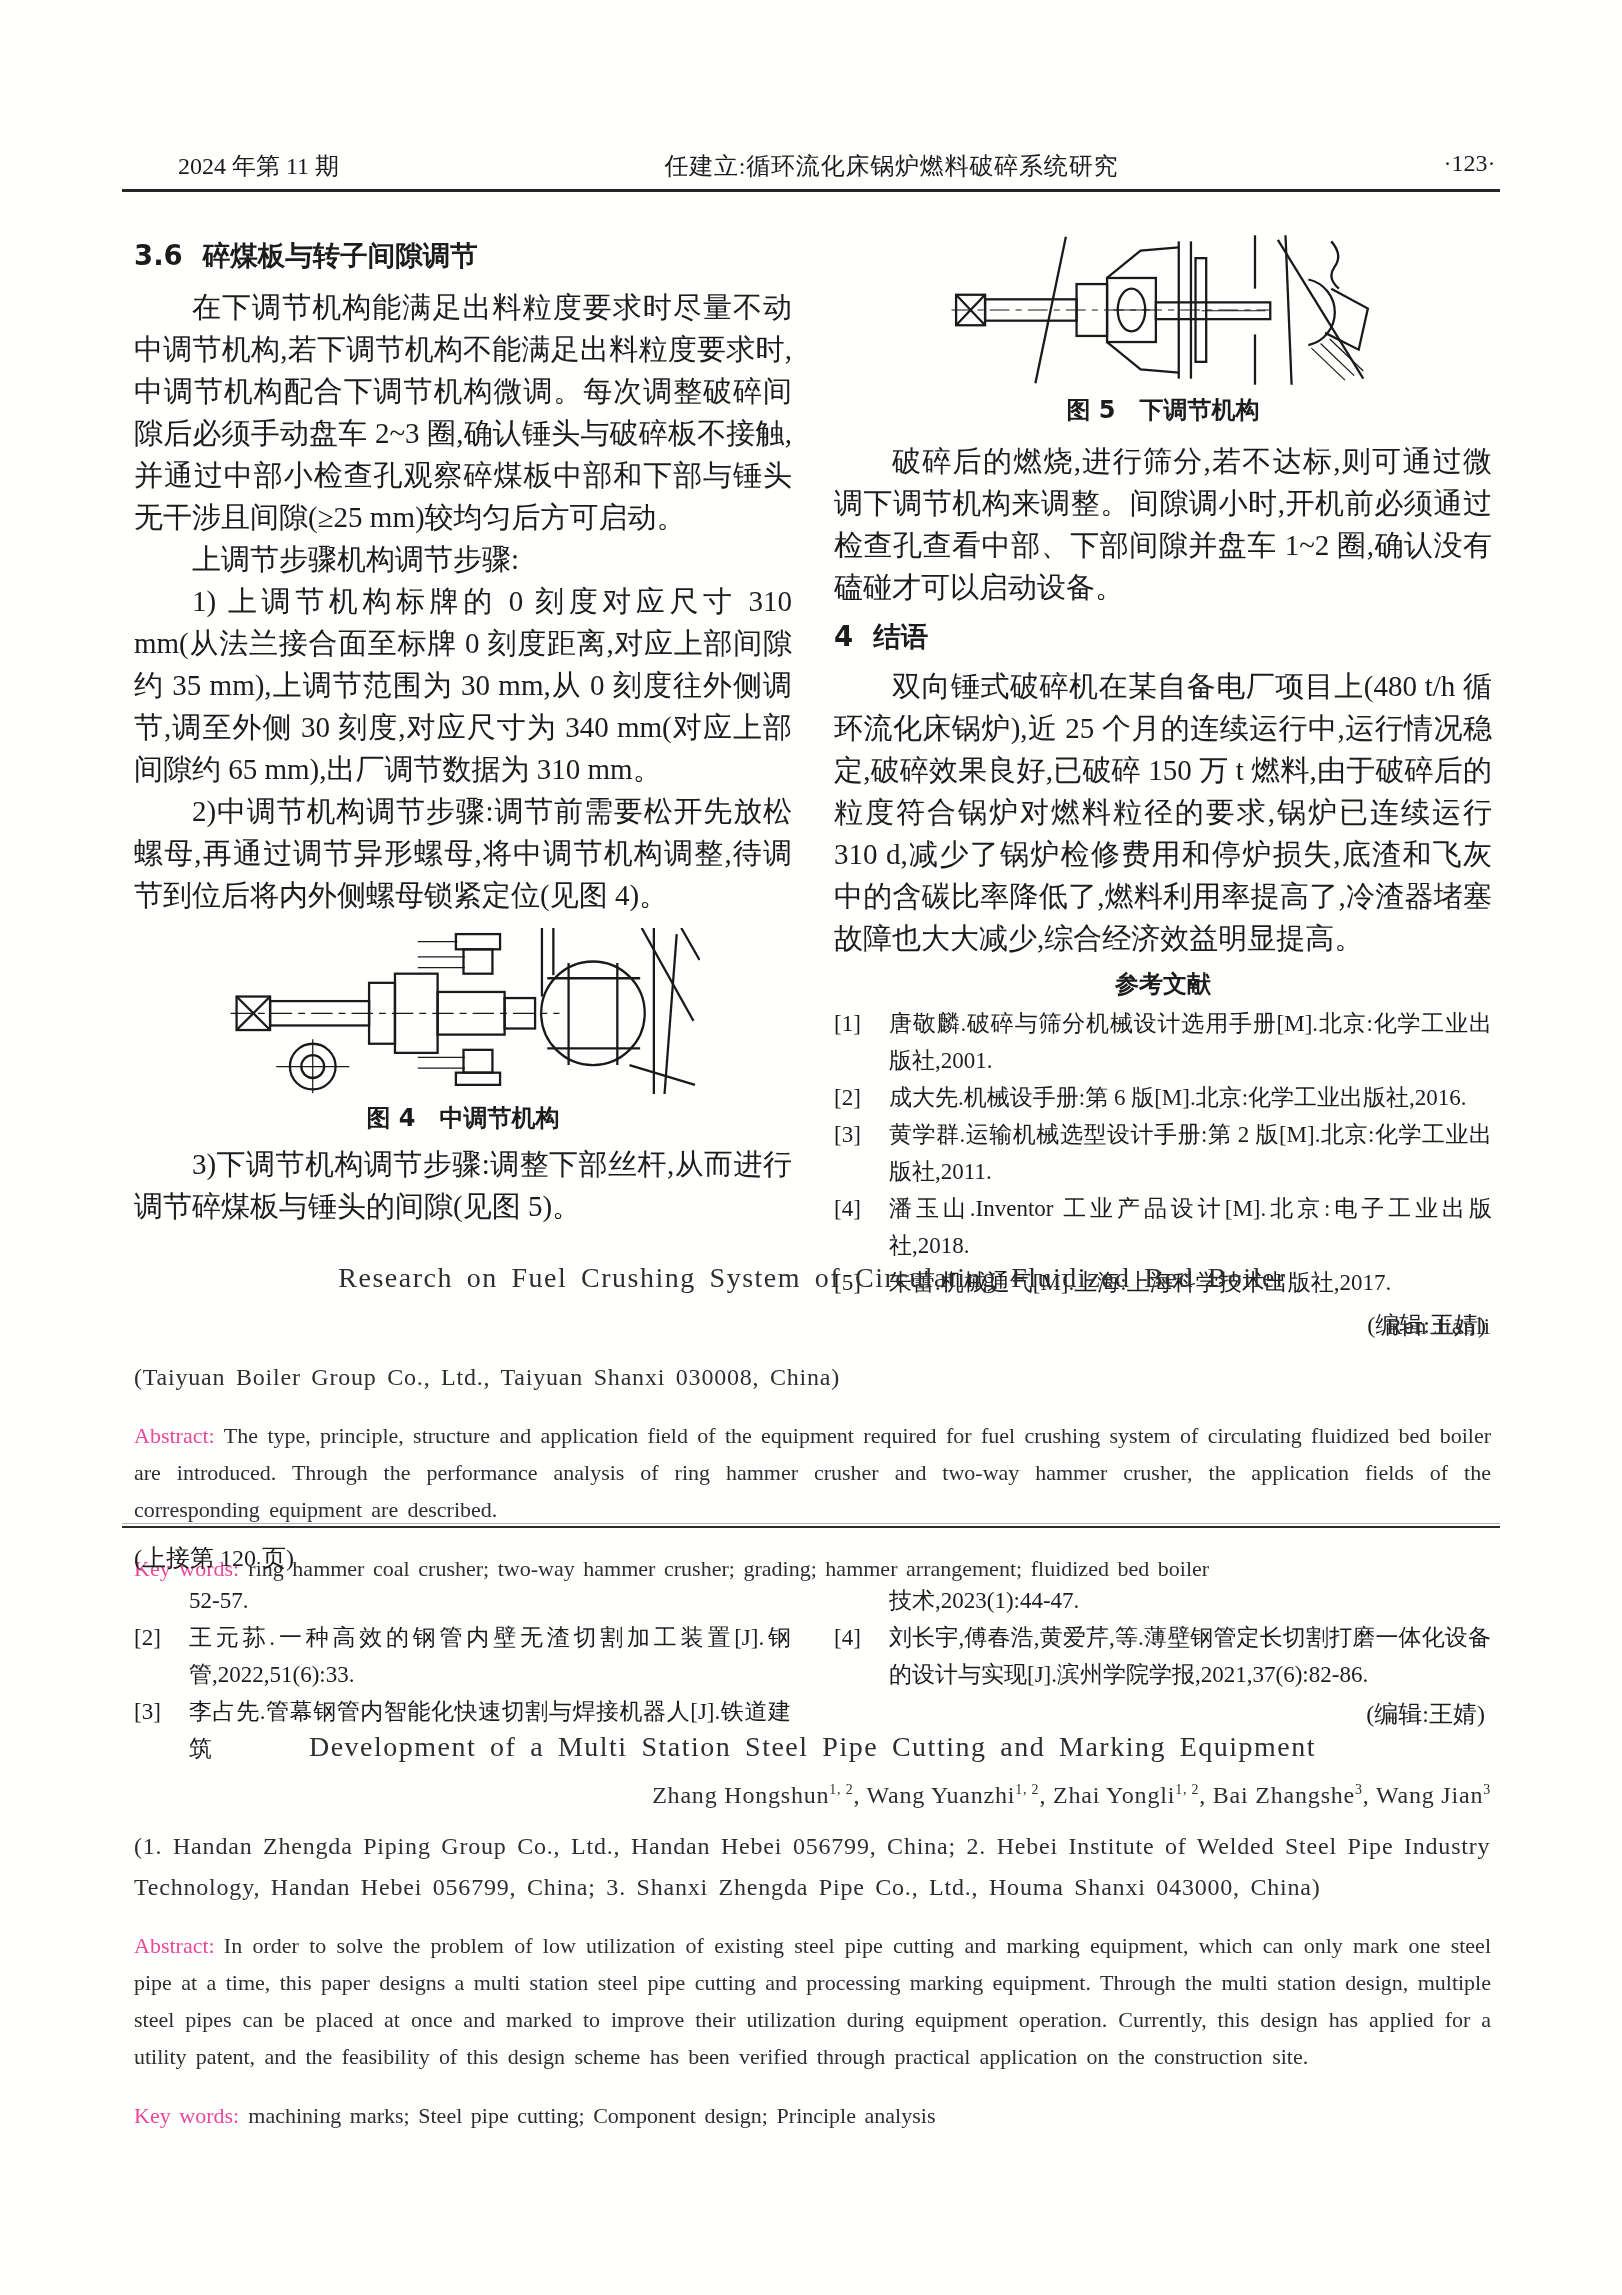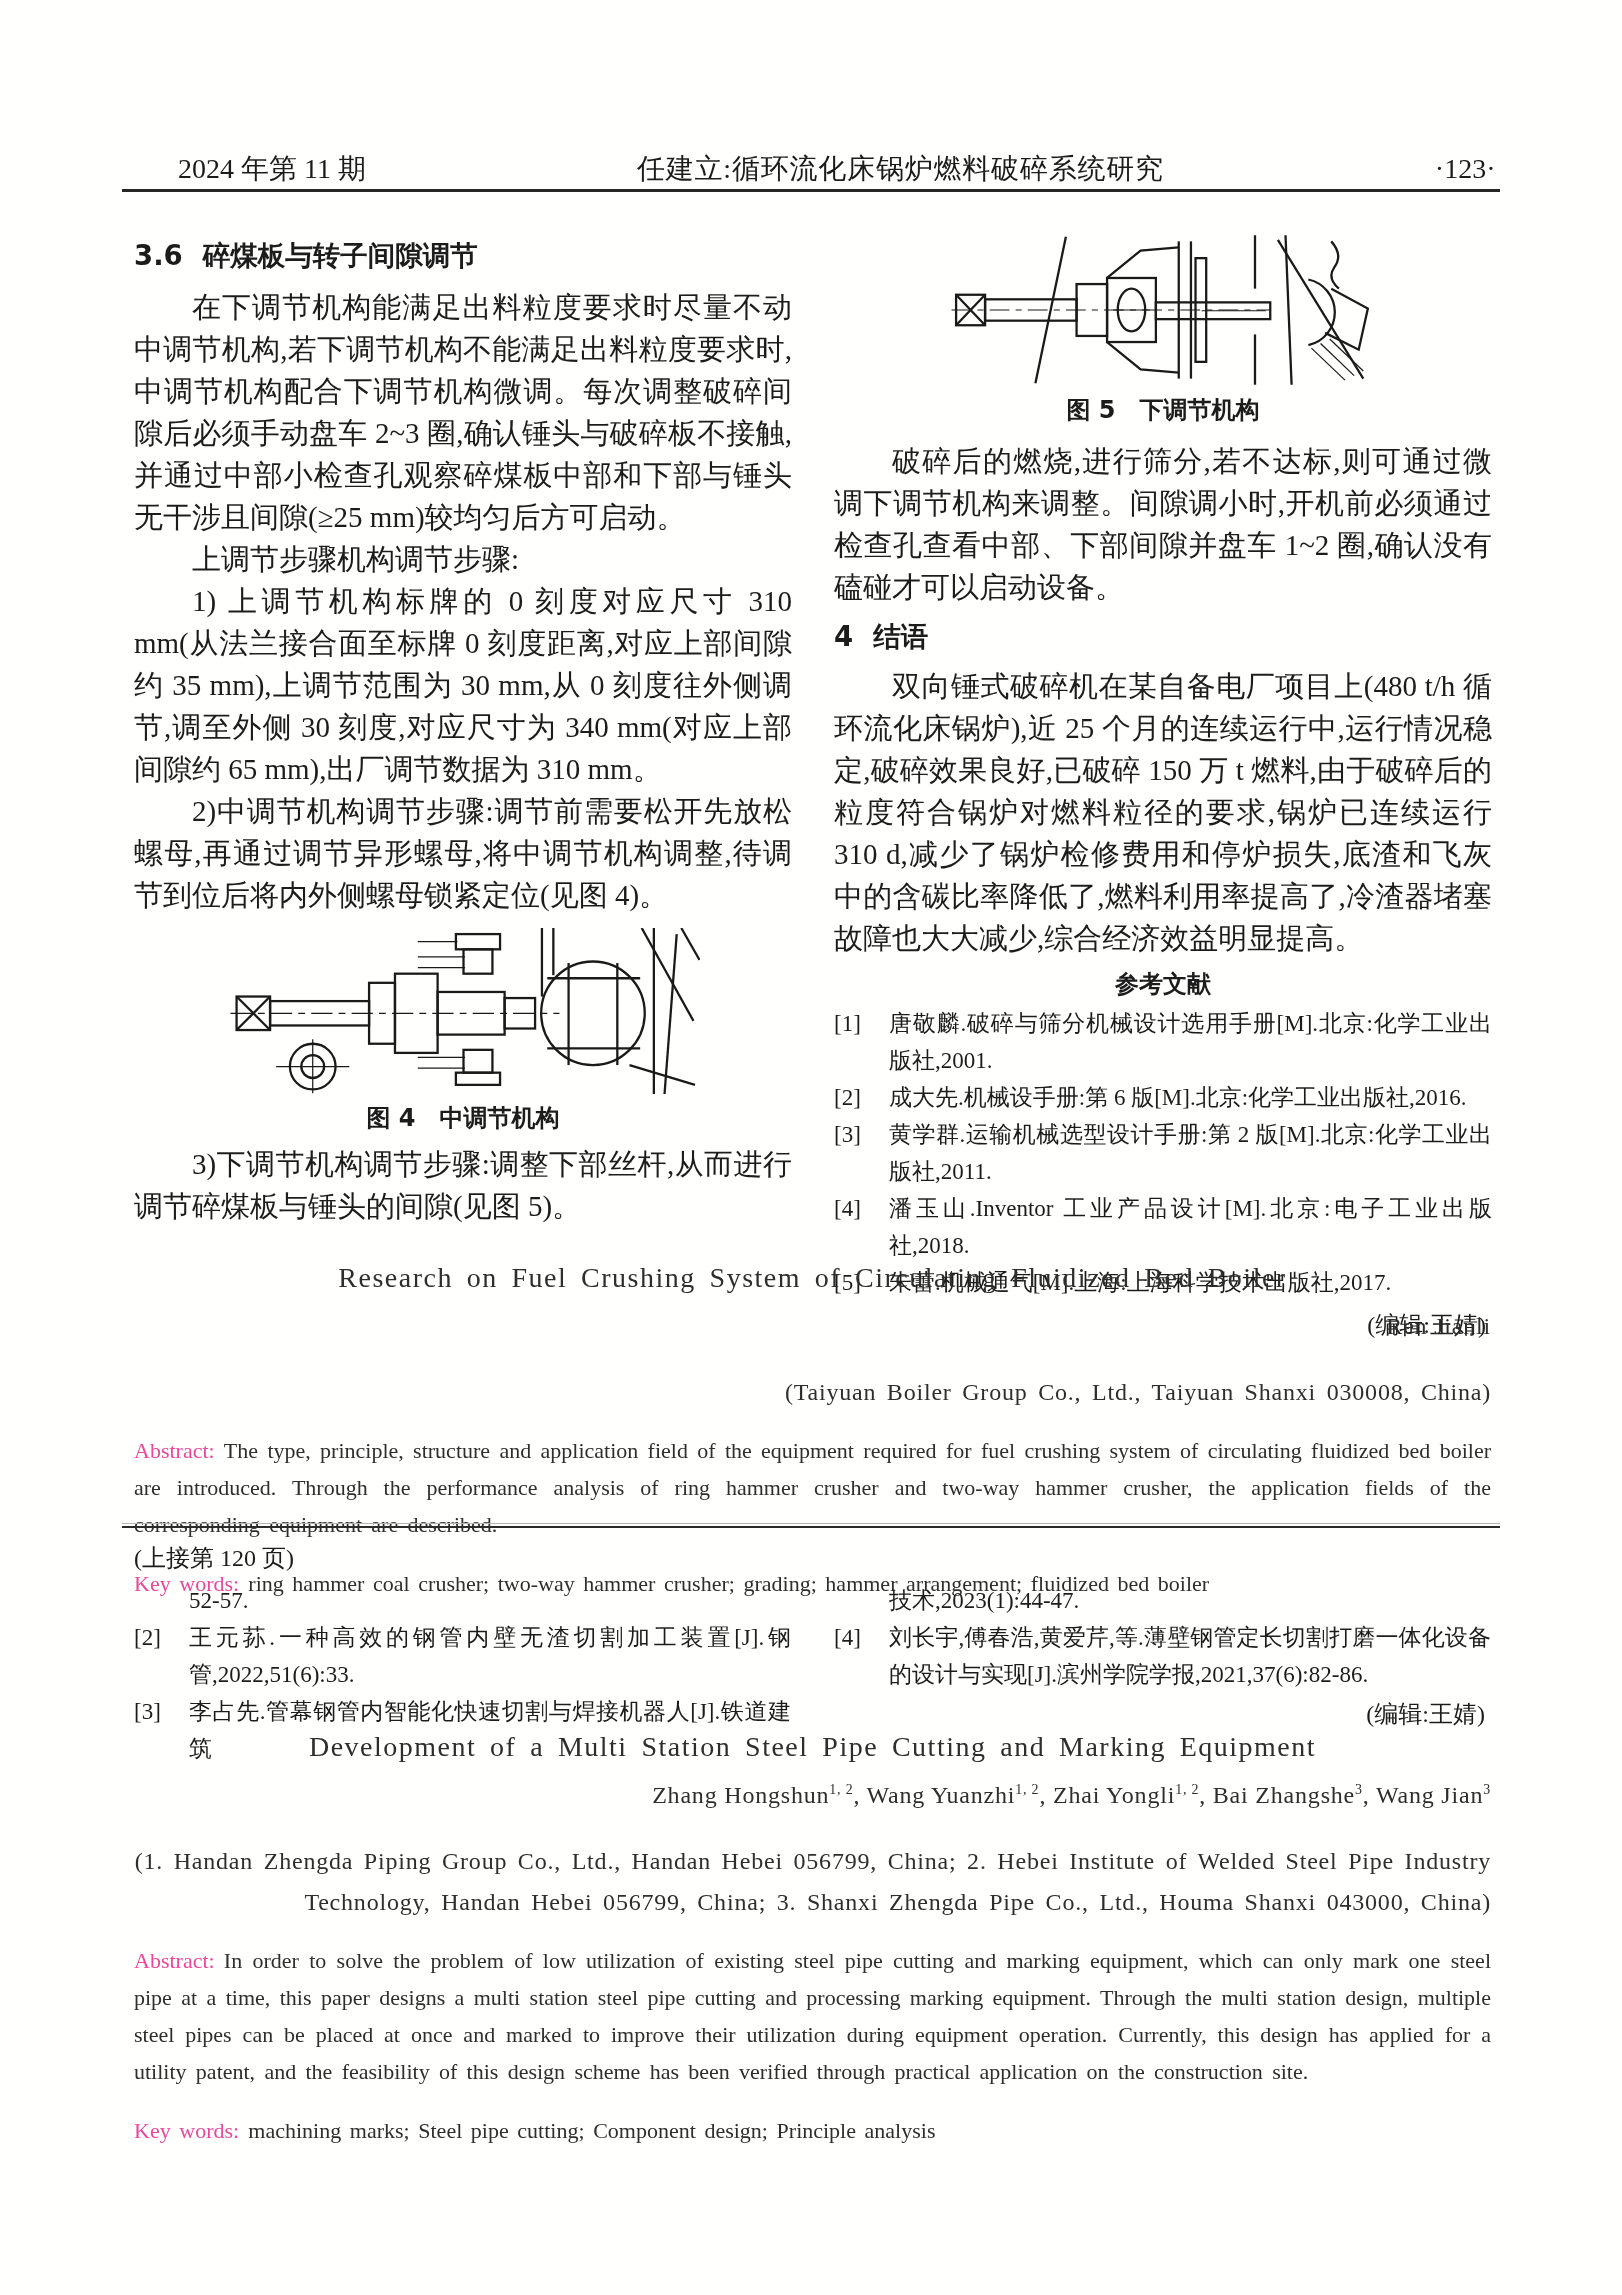--- a/index.html
+++ b/index.html
@@ -7,22 +7,22 @@
     position:relative;
     width:1622px;height:2295px;
     background:#fffffe;
     font-family:"Liberation Serif","DejaVu Serif",serif;
     color:#1c1c1c;
     overflow:hidden;
   }
   
   .hdr{
     position:absolute;top:150px;left:134px;width:1363px;
-    display:flex;justify-content:space-between;align-items:center;
-    font-size:28px;
+    display:flex;justify-content:space-between;align-items:flex-start;
+    font-size:24px;
   }
   .hdr .issue{margin-left:44px;}
   .hdr .running{letter-spacing:0.8px;}
   .hdr .pageno{margin-right:1.5px;}
   .hdr-rule{
     position:absolute;top:189px;left:122px;width:1378px;height:3.1px;
     background:#262626;
   }
   
   .col{position:absolute;top:235px;width:658px;font-size:29px;line-height:42px;text-align:justify;}
@@ -60,21 +60,21 @@
   
   .en-sec{position:absolute;left:134px;width:1357px;color:#2e2e2e;}
   .en-sec1{top:1261px;}
   .en-sec2{top:1730px;}
   .en-title{
     text-align:center;font-size:28px;line-height:34px;
     letter-spacing:1.5px;word-spacing:5.3px;font-weight:normal;margin:0;
   }
   .en-authors{text-align:right;font-size:24px;margin-top:18.3px;letter-spacing:0.8px;}
   .en-authors sup{font-size:0.58em;}
-  .en-affil{text-align:right;font-size:24px;margin-top:32px;line-height:41px;letter-spacing:0.8px;word-spacing:3.8px;}
+  .en-affil{text-align:left;font-size:24px;margin-top:17px;line-height:41px;letter-spacing:0.8px;word-spacing:3.8px;}
   .en-abstract{
     text-align:justify;font-size:22px;line-height:37px;margin-top:18.3px;
     word-spacing:3.8px;
   }
   .en-keywords{text-align:left;font-size:22px;line-height:37px;margin-top:8px;word-spacing:3.1px;}
   .en-label{margin-right:9.2px;color:#ec4899;}
   
   .divider{
     position:absolute;left:122px;top:1523px;width:1378px;height:2.3px;
     border-top:0.8px solid #b5b5b5;border-bottom:2.3px solid #2b2b2b;

